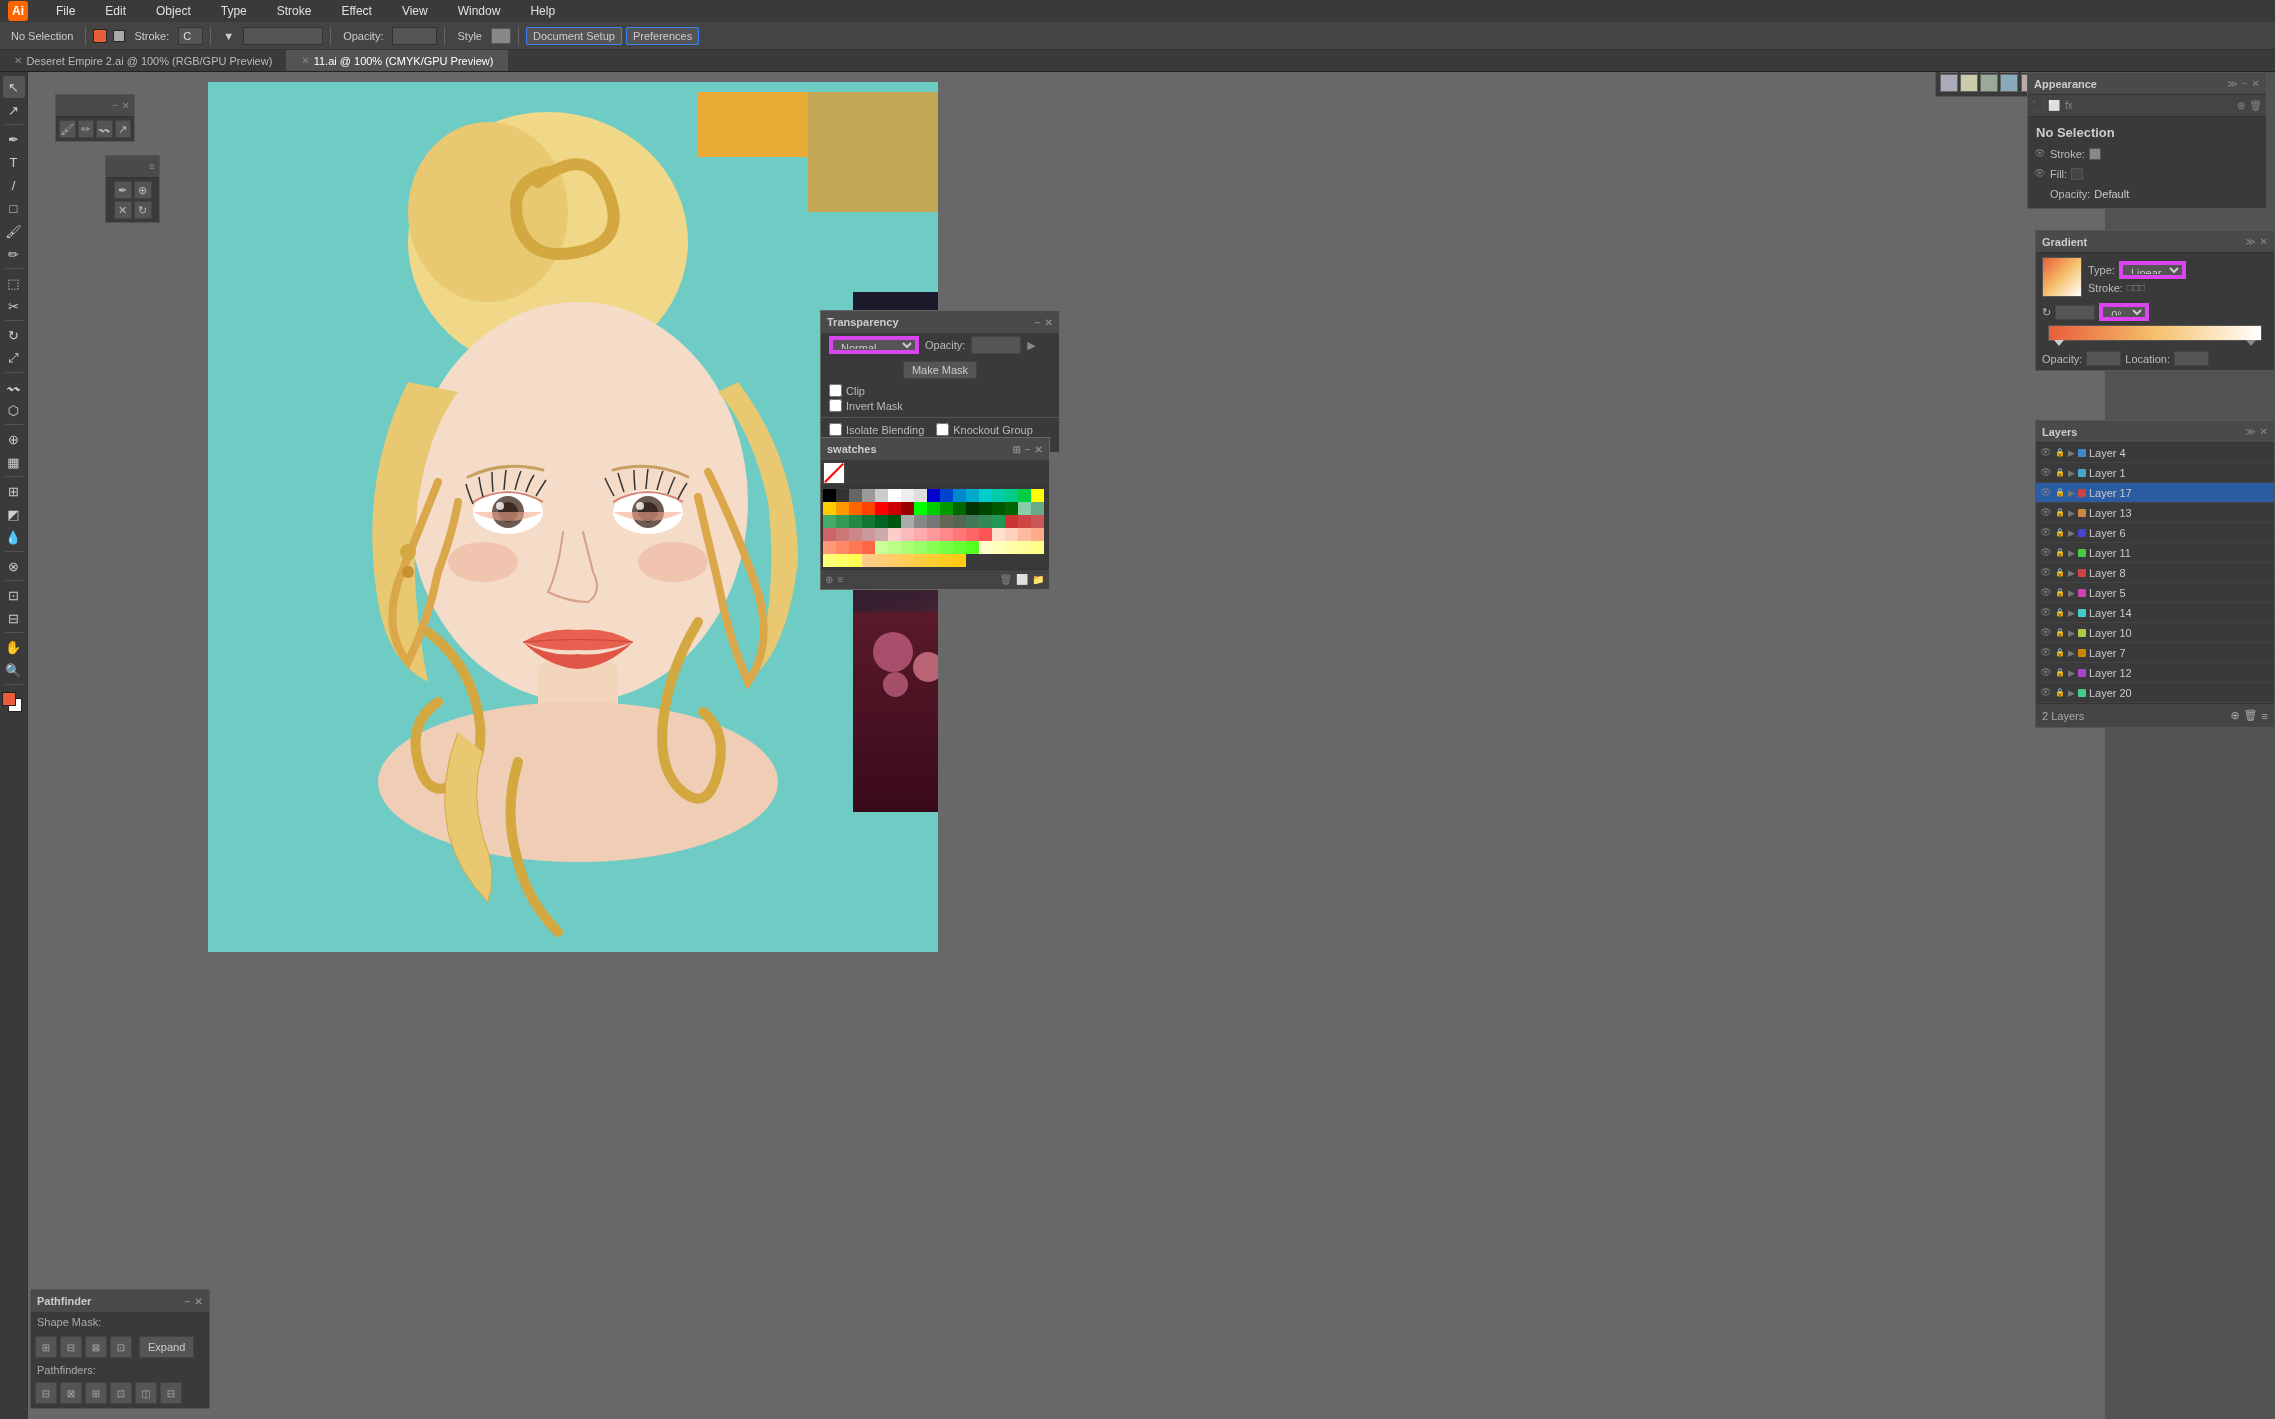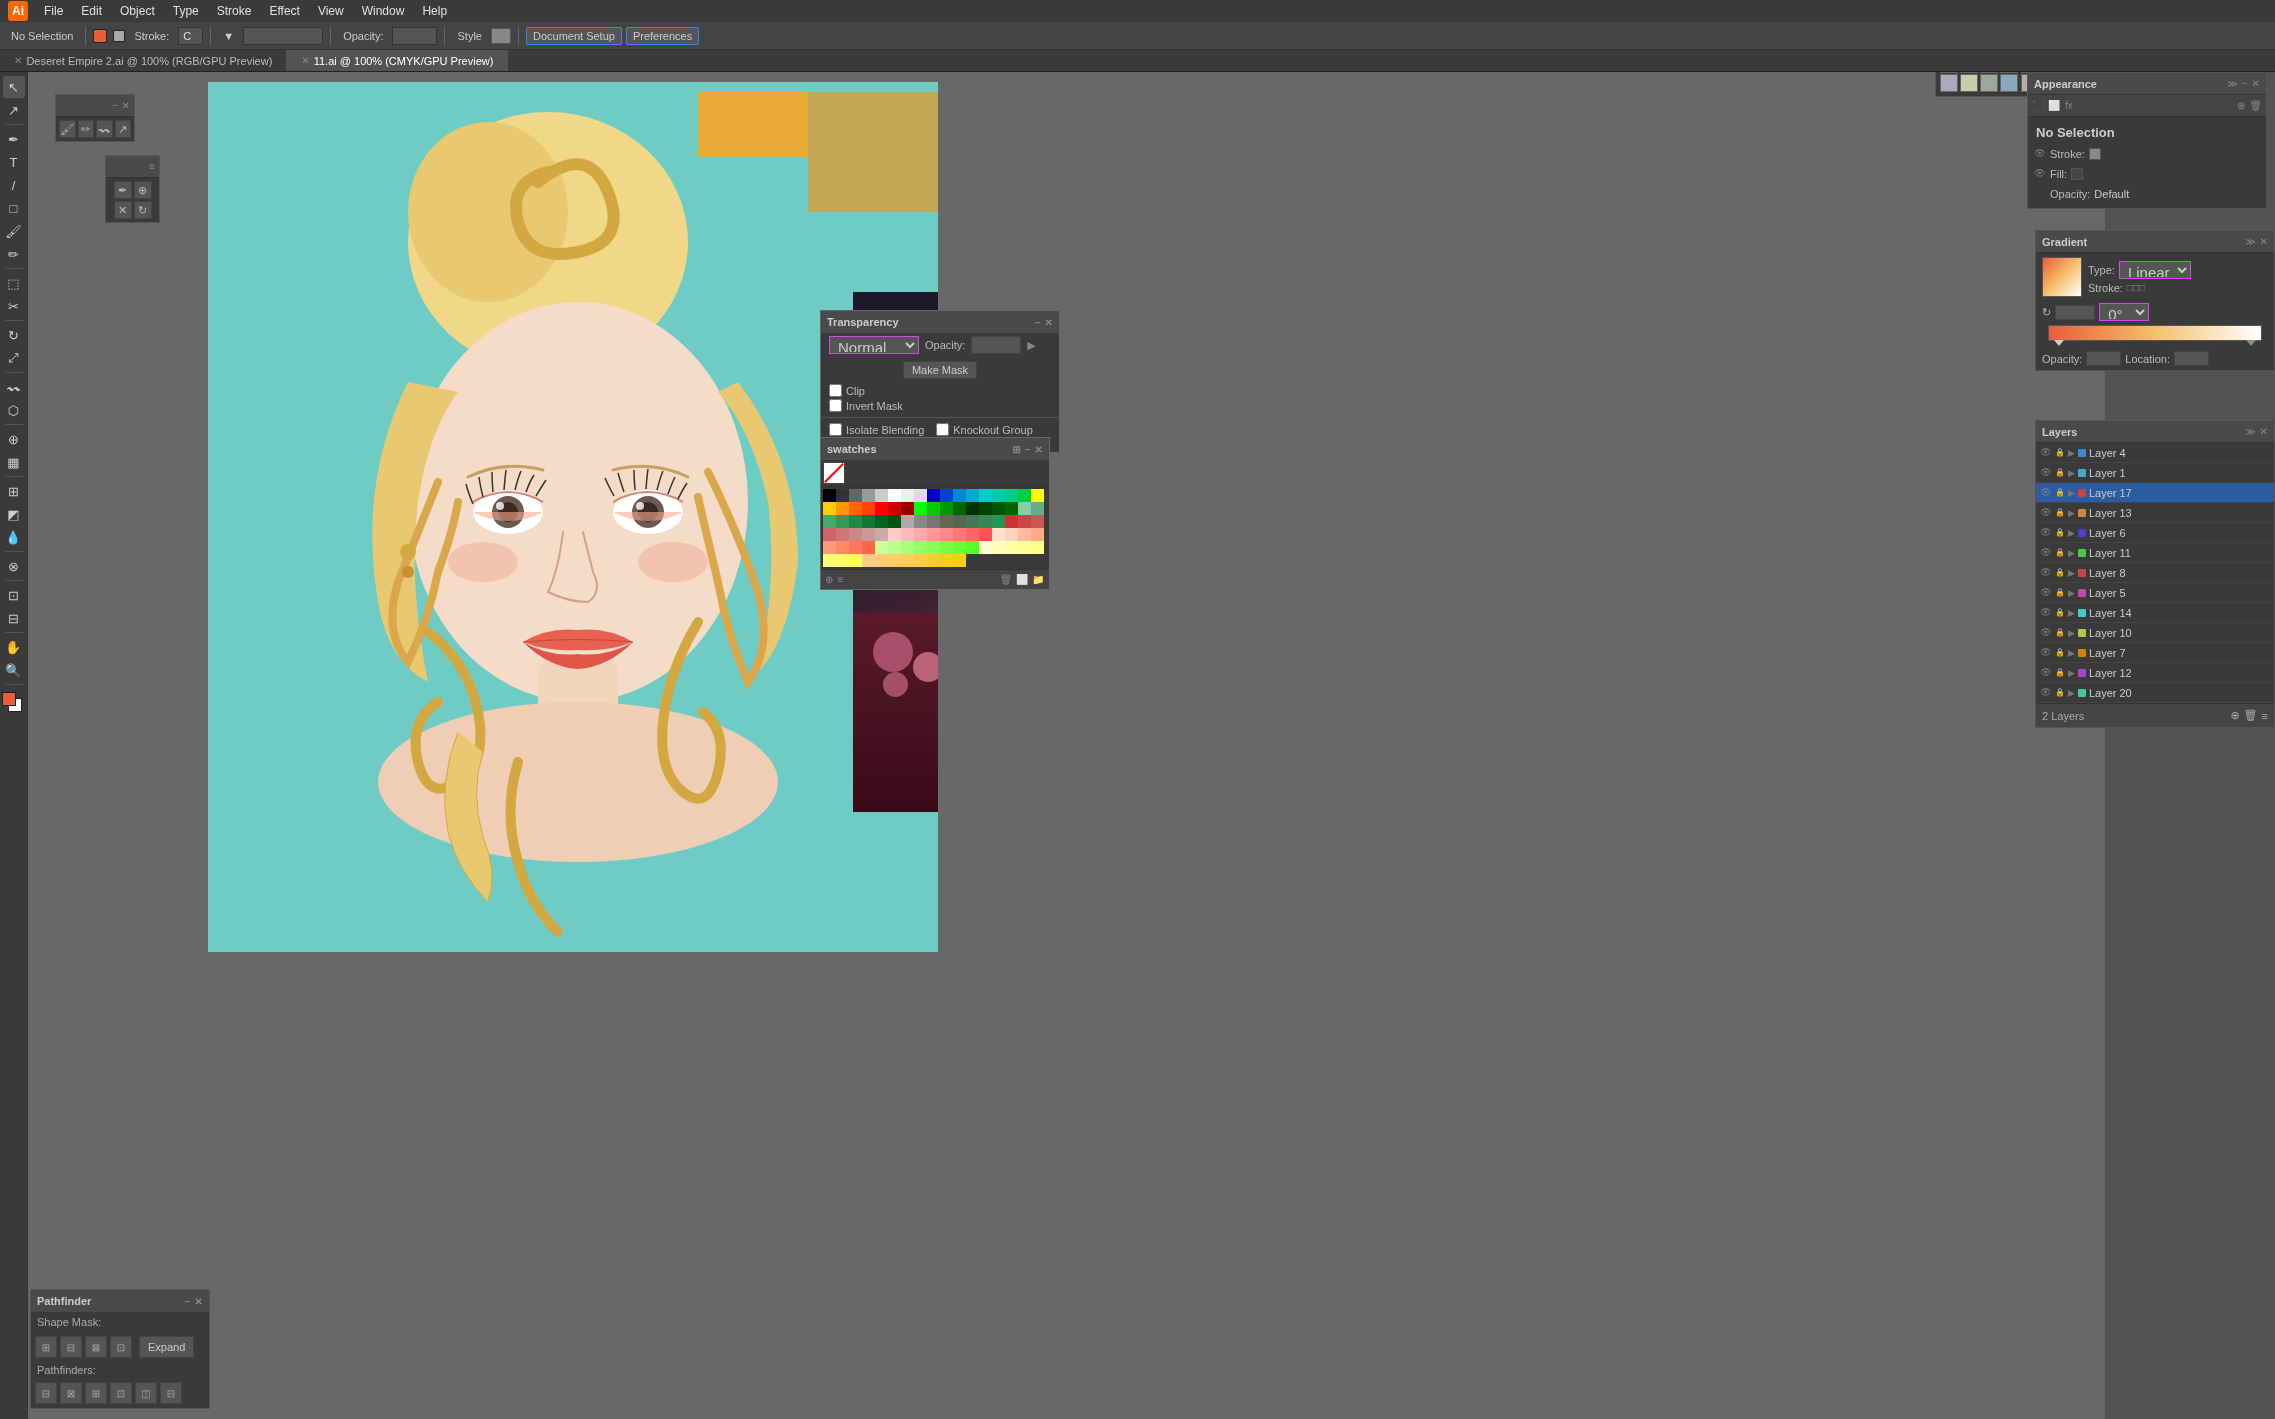--- a/index.html
+++ b/index.html
@@ -16,21 +16,21 @@
 
     
     #menubar {
       position: absolute;
       top: 0; left: 0; right: 0;
       height: 22px;
       background: #3a3a3a;
       display: flex;
       align-items: center;
       padding: 0 8px;
-      gap: 2px;
+      gap: 14px;
       z-index: 100;
     }
     .menu-logo {
       width: 20px; height: 20px;
       background: #FF6600;
       border-radius: 3px;
       display: flex; align-items: center; justify-content: center;
       font-weight: bold; font-size: 12px; color: white;
       margin-right: 6px;
     }
@@ -363,24 +363,24 @@
     .trans-row {
       display: flex;
       align-items: center;
       padding: 3px 8px;
       gap: 6px;
       font-size: 11px;
       color: #bbb;
     }
     .trans-select {
       background: #555;
-      border: 1px solid #d946ef;
+      border: 4px solid #d946ef;
       color: #ccc;
       padding: 1px 4px;
-      font-size: 15px;
+      font-size: 11px;
       height: 18px;
     }
     .trans-input {
       width: 45px;
       background: #555;
       border: 1px solid #444;
       color: #ccc;
       padding: 1px 4px;
       font-size: 11px;
       height: 18px;

